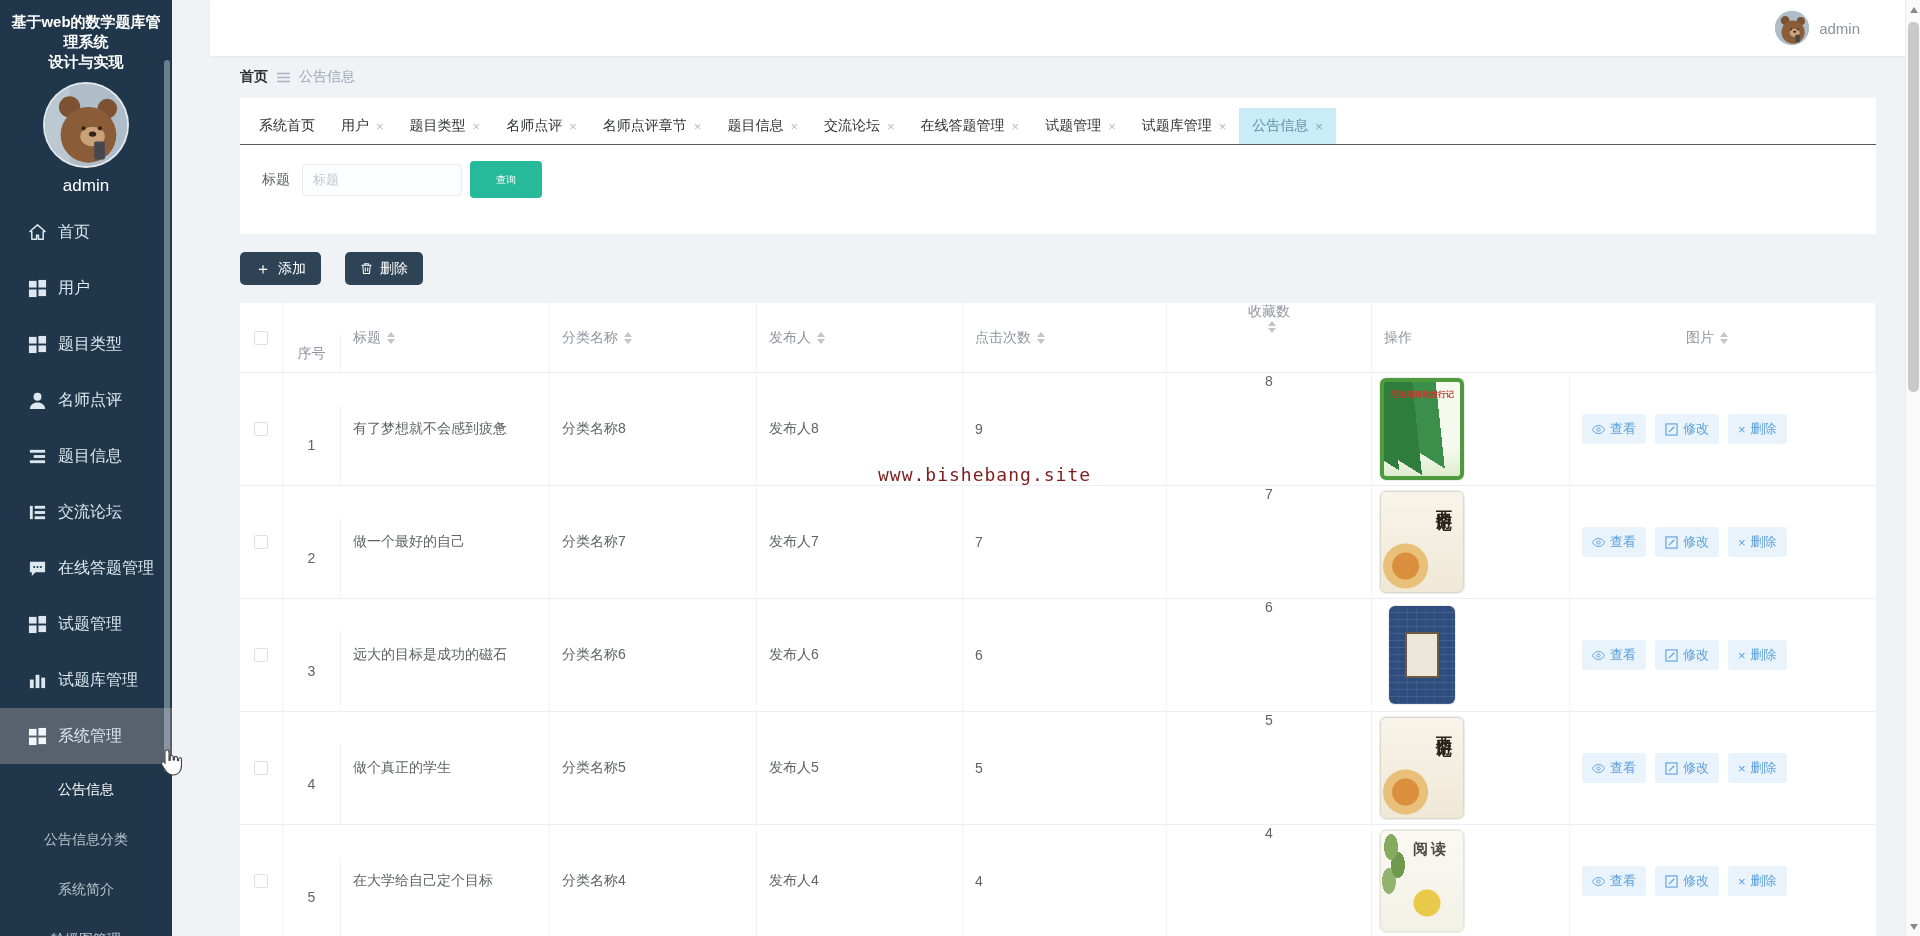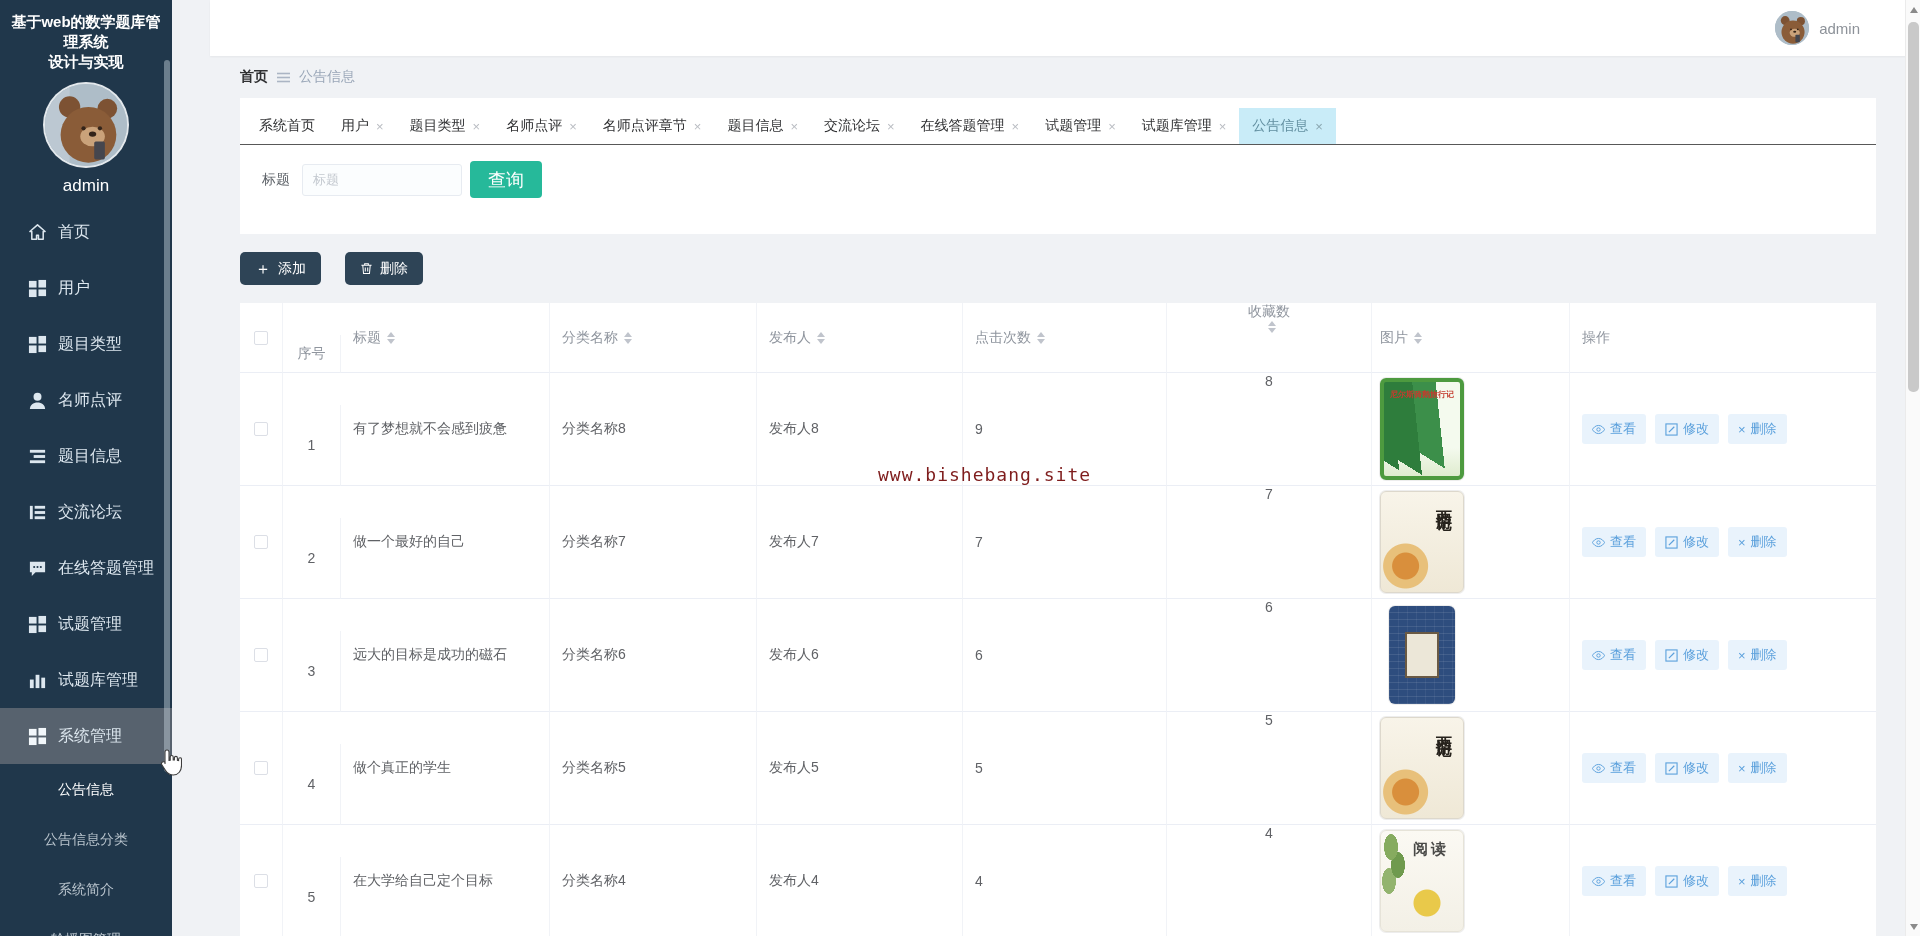--- a/index.html
+++ b/index.html
@@ -39,21 +39,21 @@
   .card-top { padding-bottom:16px; }
   .tab-bar { display:flex; align-items:flex-end; gap:0; padding:10px 4px 0 6px; border-bottom:1px solid #585858; }
   .tab { display:flex; align-items:center; padding:9px 13px; font-size:14px; color:#303133; cursor:pointer; white-space:nowrap; }
   .tab .tab-x { margin-left:7px; color:#b9bcc2; font-size:13px; }
   .tab.active { background:#c9ecf8; color:#628fa0; }
   .tab.active .tab-x { color:#8aa6b0; }
   .search-row { display:flex; align-items:center; padding:16px 0 20px 22px; }
   .search-label { font-size:14px; color:#5b6066; margin-right:12px; }
   .search-input { width:160px; height:32px; border:1px solid #e7ebf1; background:#fbfdfe; border-radius:3px; padding:0 10px; font-size:13px; color:#333; outline:none; }
   .search-input::placeholder { color:#c3c8cf; }
-  .btn-query { margin-left:8px; width:72px; height:37px; border:none; border-radius:4px; background:#26b99a; color:#fff; font-size:18px; cursor:pointer; }
+  .btn-query { margin-left:8px; width:72px; height:37px; border:none; border-radius:4px; background:#26b99a; color:#fff; font-size:10px; cursor:pointer; }
 
   .toolbar { margin:18px 44px 0 30px; display:flex; gap:24px; }
   .btn-dark { display:inline-flex; align-items:center; gap:7px; height:33px; padding:0 15px; background:#2e4456; color:#fff; font-size:14px; border:none; border-radius:5px; cursor:pointer; }
   .btn-dark .bi { width:13px; height:13px; display:block; }
   .plus-glyph { font-size:16px; line-height:13px; }
 
   
   .table-card { margin-top:18px; height:652px; overflow:hidden; position:relative; }
   .thead, .trow { display:flex; align-items:stretch; }
   .thead { height:70px; }
@@ -420,28 +420,28 @@
               <i class="down"></i>
             </span>
           </div>
         <div class="th c6">
             <span>收藏数</span>
             <span class="sort">
               <i class="up"></i>
               <i class="down"></i>
             </span>
           </div>
+        <div class="th c8">操作</div>
         <div class="th c7">
             <span>图片</span>
             <span class="sort">
               <i class="up"></i>
               <i class="down"></i>
             </span>
           </div>
-        <div class="th c8">操作</div>
       </div>
 
       <div>
   <div class="trow">
     <div class="td c0">
               <span class="checkbox"></span>
             </div>
     <div class="td c1">1</div>
     <div class="td c2">有了梦想就不会感到疲惫</div>
     <div class="td c3">分类名称8</div>

